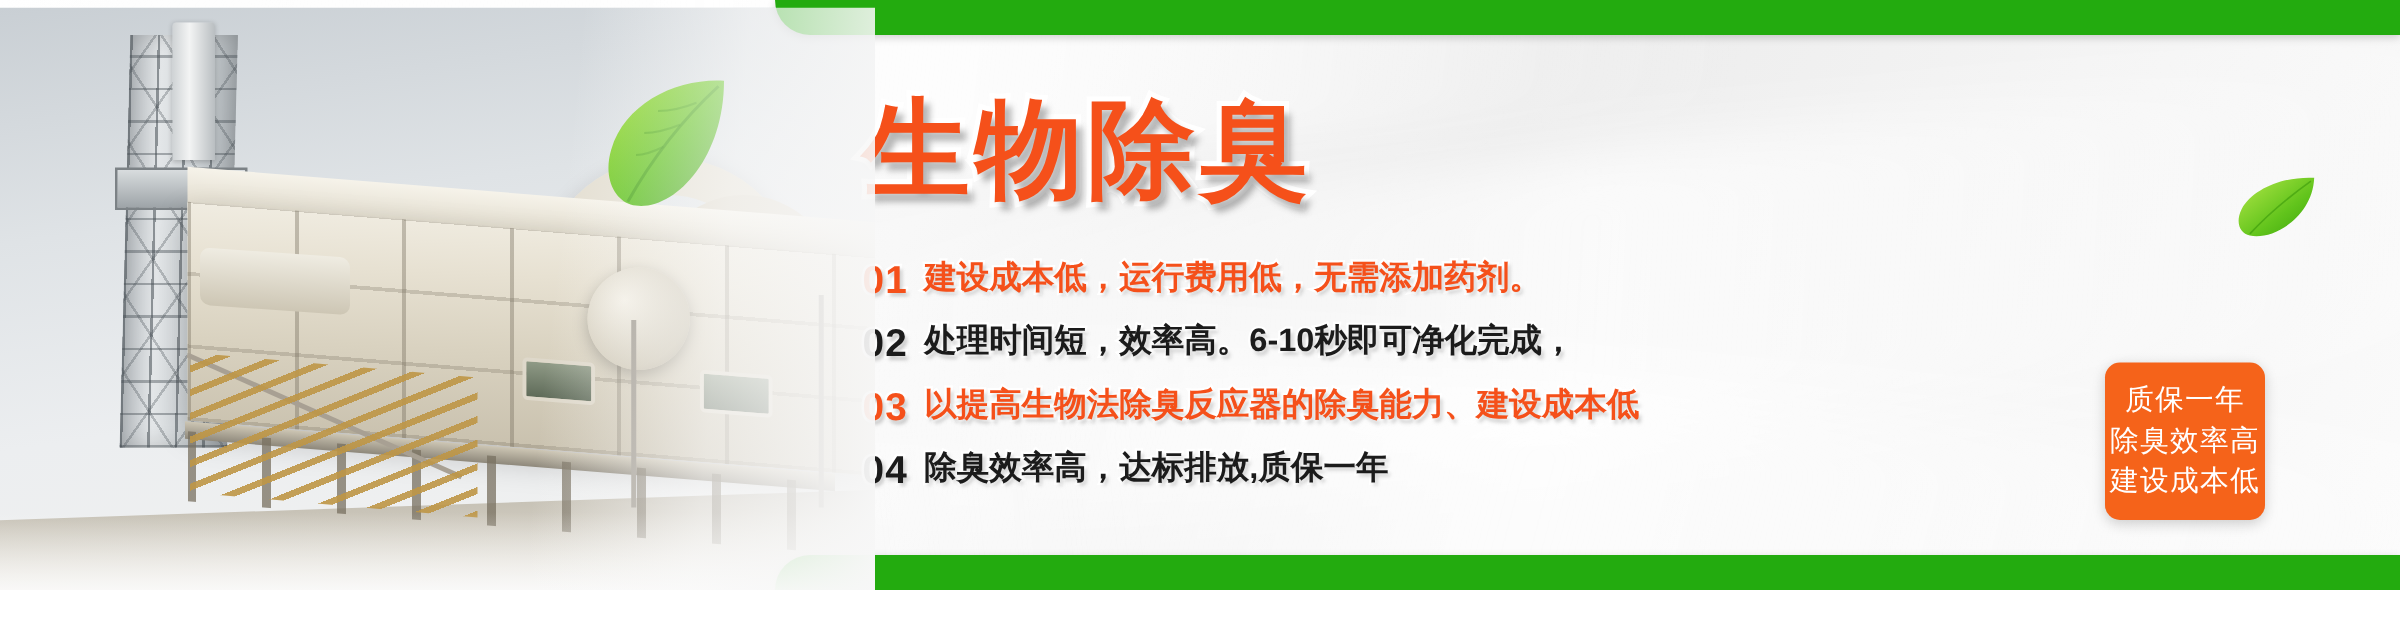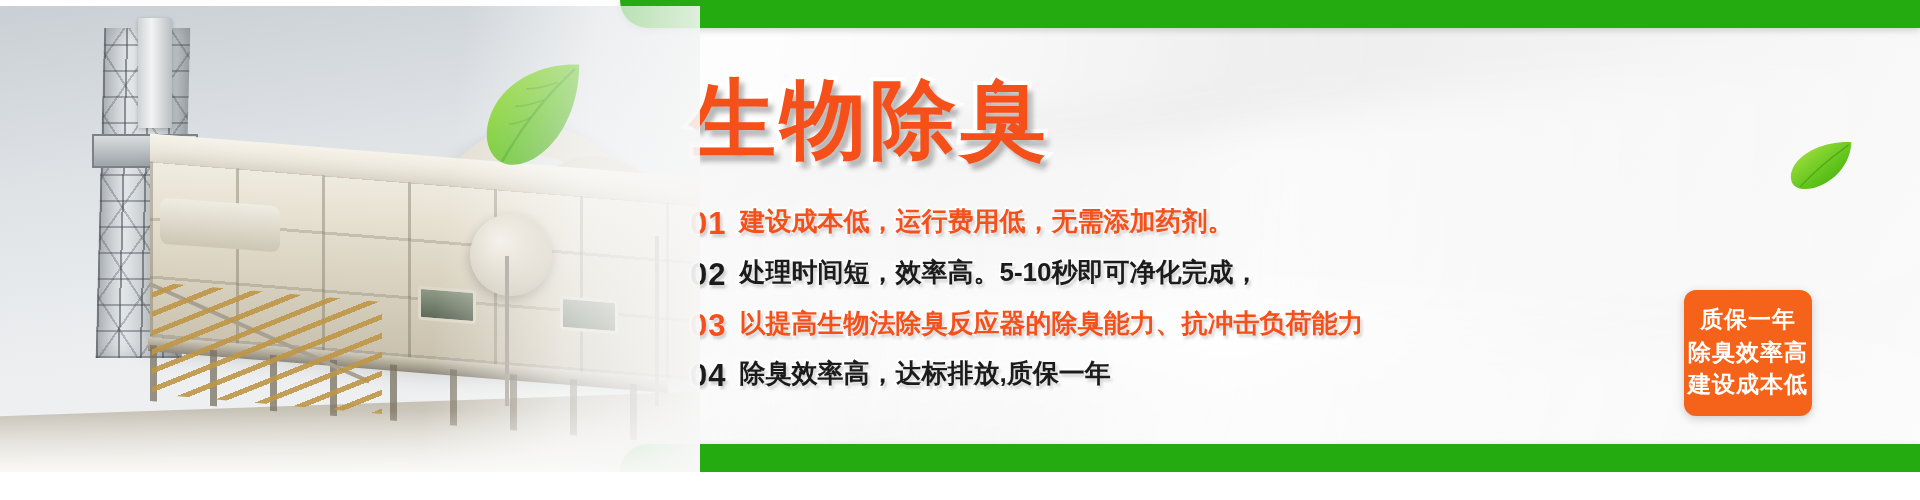--- a/index.html
+++ b/index.html
@@ -233,21 +233,21 @@
   
   .badge {
     position:absolute; right:108px; top:290px;
     width:128px; padding:13px 0 15px;
     background:#f5631a;
     border-radius:12px;
     text-align:center;
     box-shadow:0 3px 10px rgba(0,0,0,.18);
   }
   .badge-line {
-    color:#ffffff; font-size:23px; font-weight:700;
+    color:#ffffff; font-size:23px; font-weight:400;
     letter-spacing:1px; line-height:1.42;
   }
 </style>
 </head>
 <body>
 
 <div class="banner">
 
   <div class="sheen sheen-a"></div>
   <div class="sheen sheen-b"></div>
@@ -317,28 +317,28 @@
     <div class="feature">
       <span class="feature-num">01</span>
       <span class="feature-text">
         <span class="ln">建设成本低，运行费用低，无需添加药剂。</span>
       </span>
     </div>
 
     <div class="feature">
       <span class="feature-num dark">02</span>
       <span class="feature-text dark">
-        <span class="ln">处理时间短，效率高。5-10秒即可净化完成，</span>
+        <span class="ln">处理时间短，效率高。6-10秒即可净化完成，</span>
       </span>
     </div>
 
     <div class="feature">
       <span class="feature-num">03</span>
       <span class="feature-text">
-        <span class="ln">以提高生物法除臭反应器的除臭能力、抗冲击负荷能力</span>
+        <span class="ln">以提高生物法除臭反应器的除臭能力、建设成本低</span>
       </span>
     </div>
 
     <div class="feature">
       <span class="feature-num dark">04</span>
       <span class="feature-text dark">
         <span class="ln">除臭效率高，达标排放,质保一年</span>
       </span>
     </div>
 

